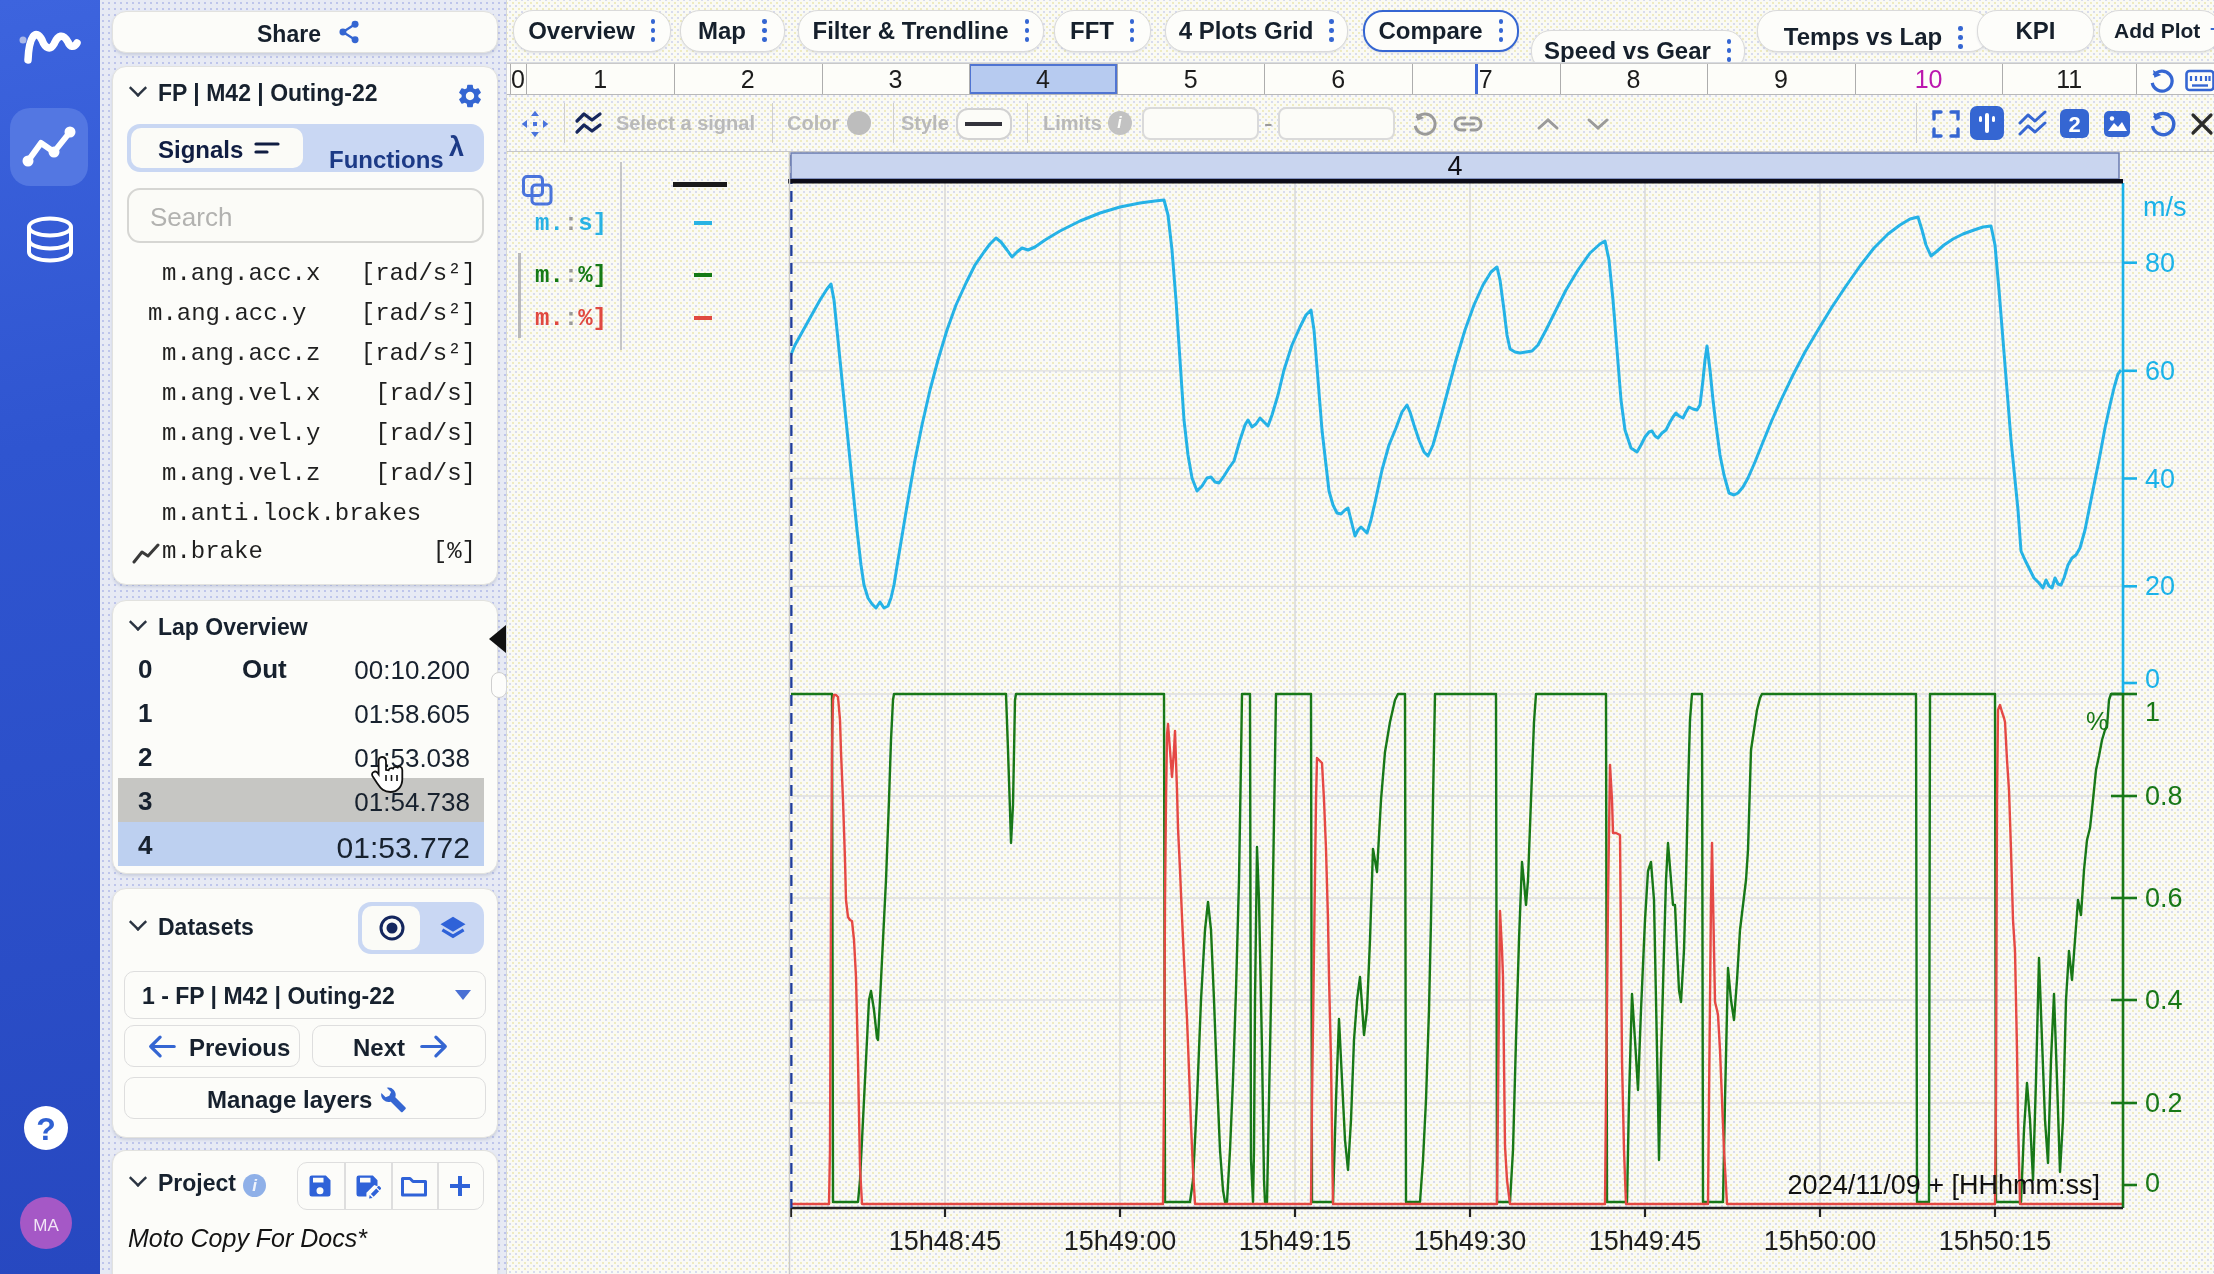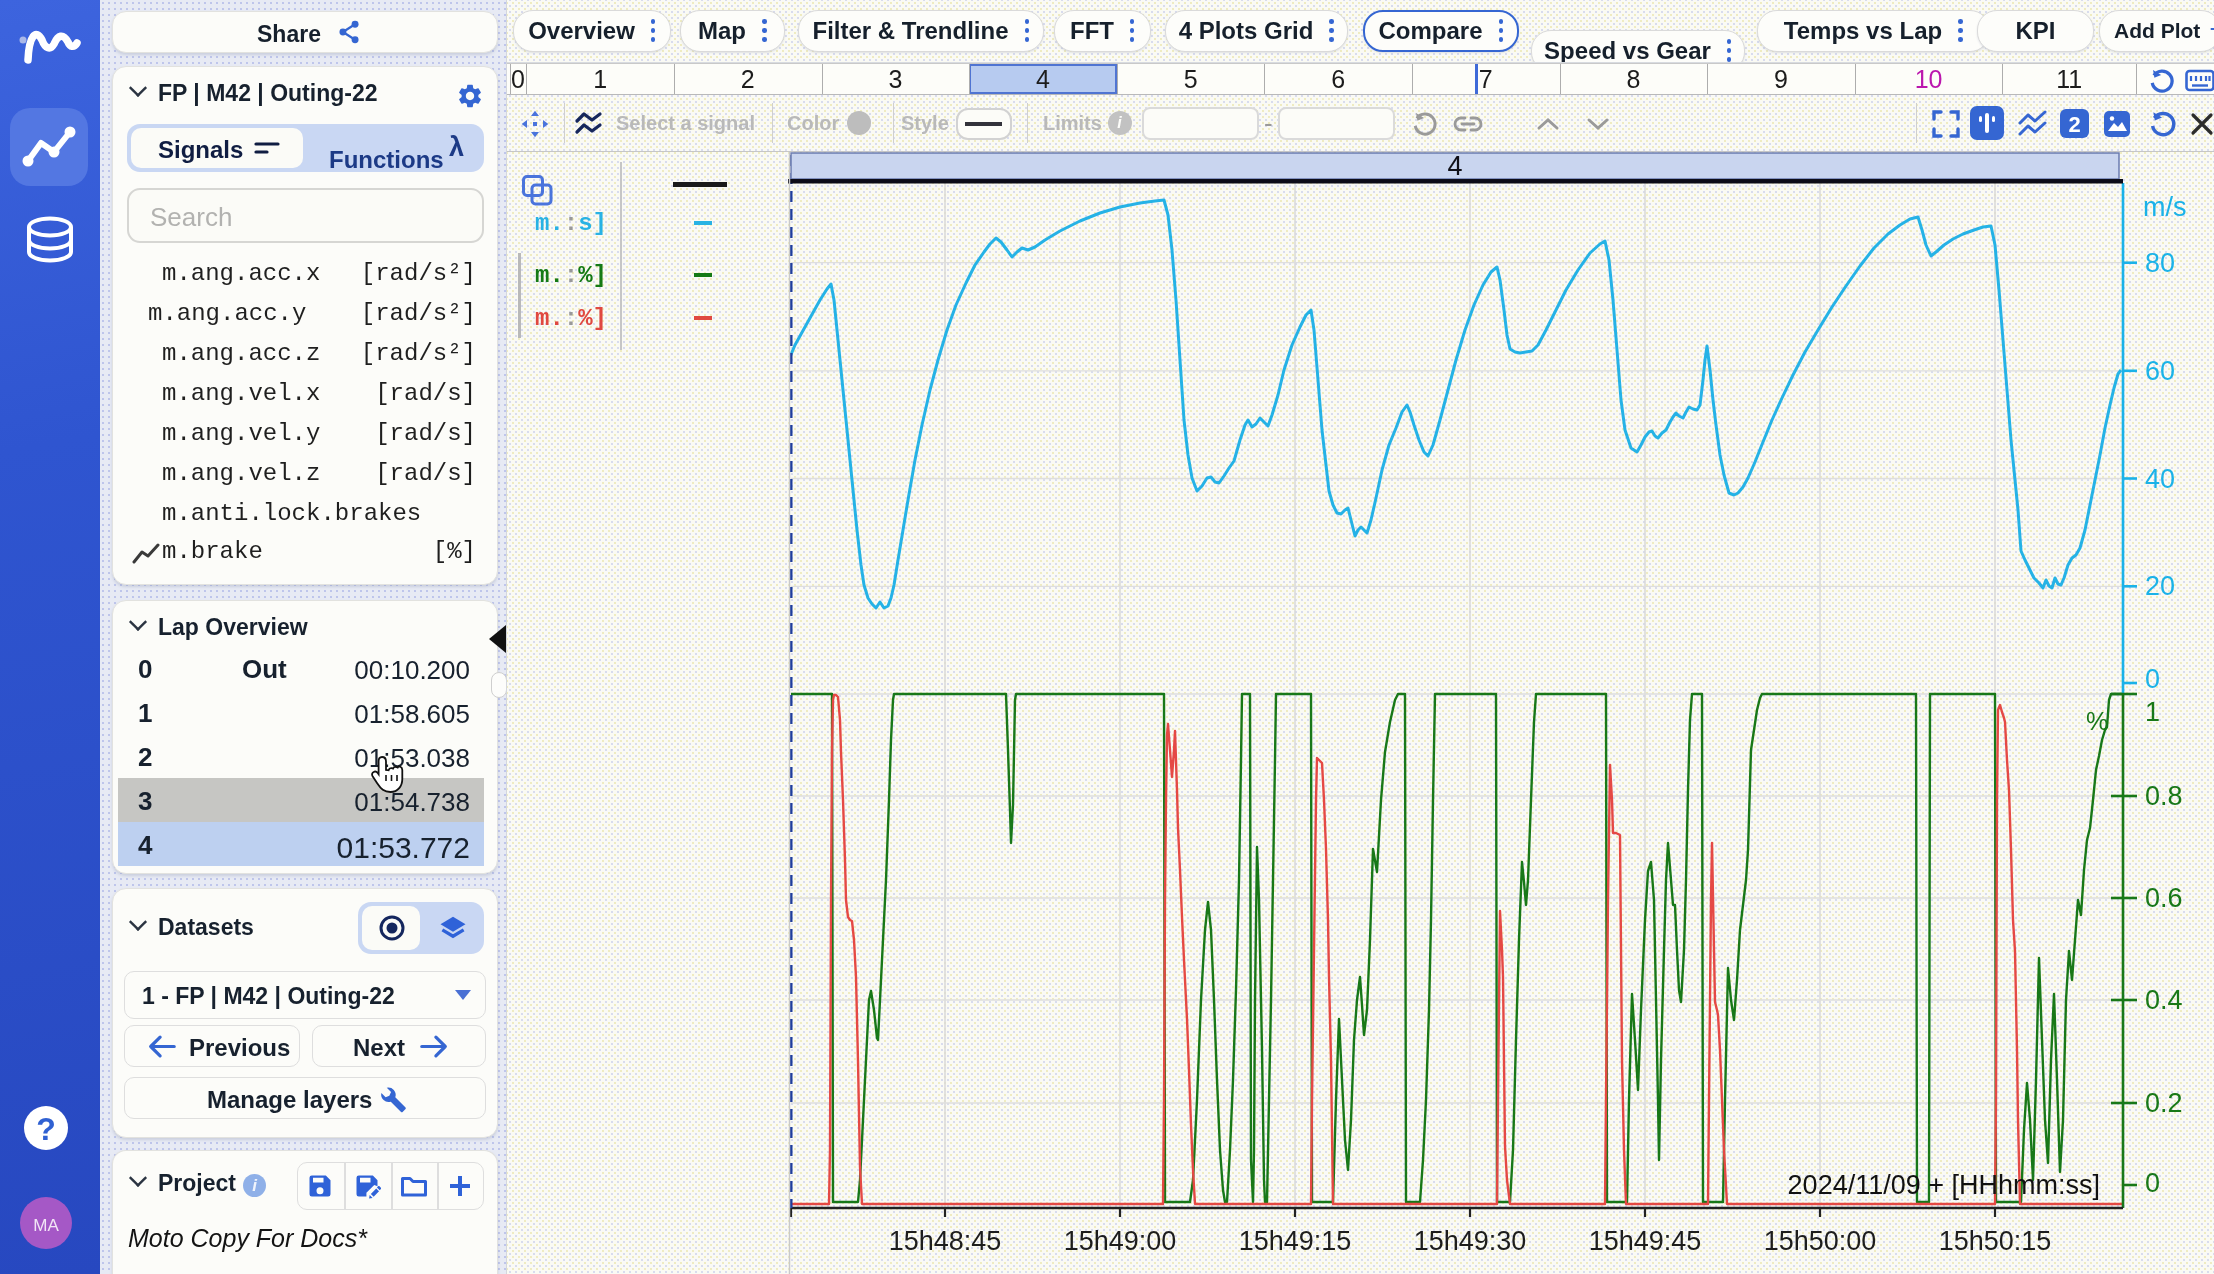--- a/index.html
+++ b/index.html
@@ -220,21 +220,21 @@
 <div class="pill" style="left:856px;width:156px;border:2.5px solid #3566d2;">Compare<span class="dots3">
         <i></i>
         <i></i>
         <i></i>
       </span></div>
 <div class="pill" style="left:1024px;width:214px;margin-top:20px;">Speed vs Gear<span class="dots3">
         <i></i>
         <i></i>
         <i></i>
       </span></div>
-<div class="pill" style="left:1250px;width:233px;">Temps vs Lap<span class="dots3">
+<div class="pill" style="left:1250px;width:233px;align-items:flex-end;">Temps vs Lap<span class="dots3">
         <i></i>
         <i></i>
         <i></i>
       </span></div>
 <div class="pill" style="left:1470px;width:117px;">KPI</div>
 <div class="pill" style="left:1592px;width:122px;white-space:nowrap;font-size:21px;justify-content:flex-start;padding-left:14px;">Add Plot<span style="color:#3566d2;font-size:30px;font-weight:normal;margin-left:9px;position:relative;top:-2px;">+</span></div>
 <div class="abs" style="left:0;top:62px;width:1708px;height:1px;background:#d8dbe0;"></div>
 <div id="strip">
 <div class="abs" style="left:462.20000000000005px;top:0px;width:147.5999999999999px;height:30px;background:#b7cbf0;border:2.5px solid #4f74d2;"></div>
 <div class="scell" style="left:2.5px;"></div>

